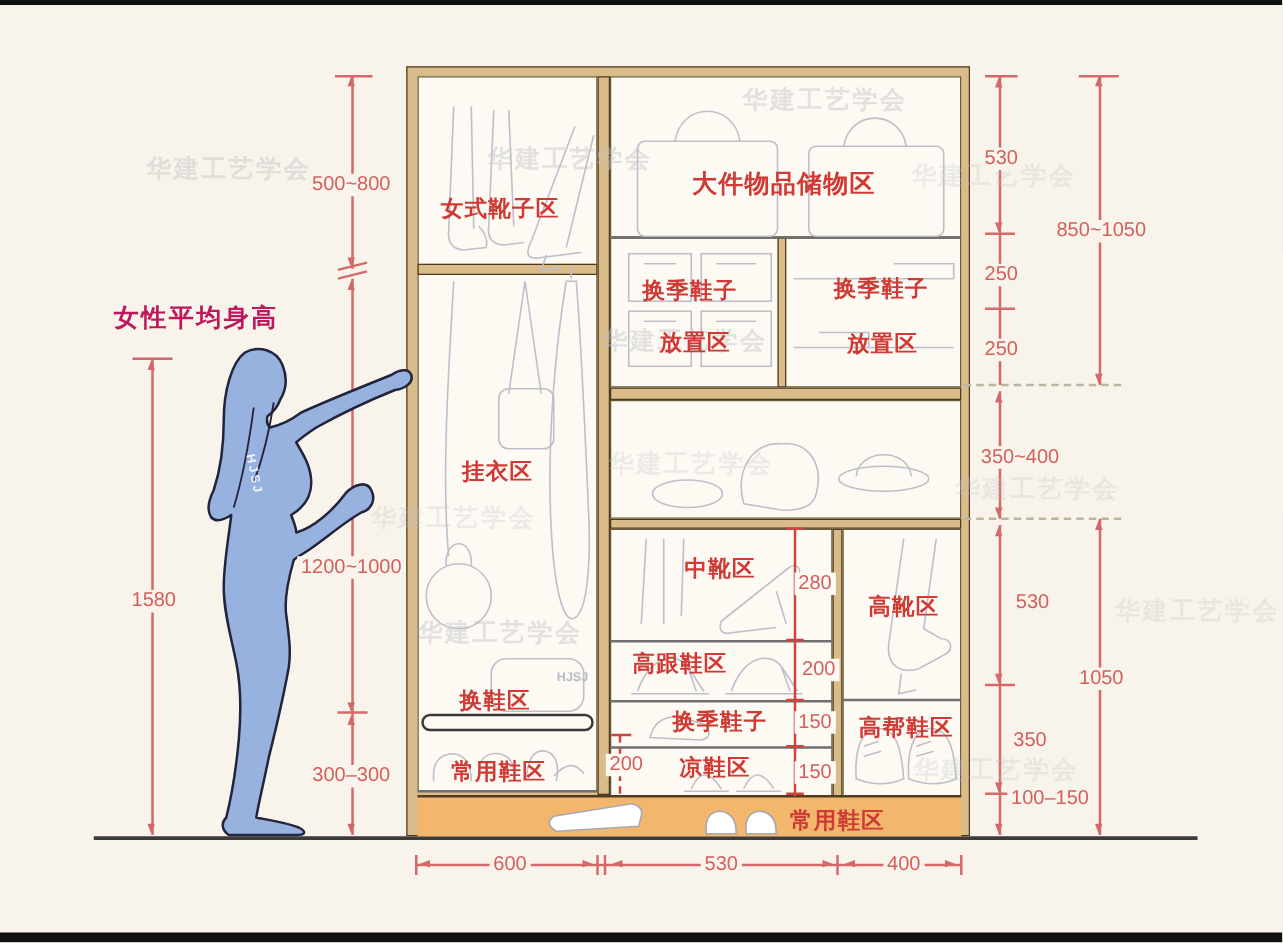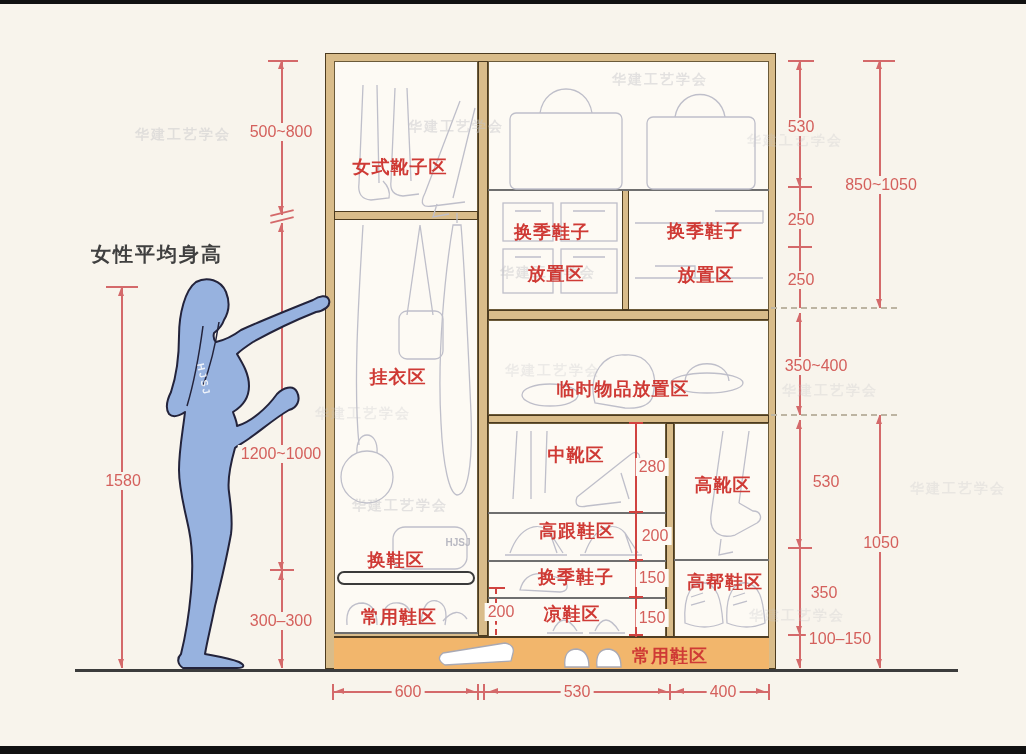--- a/index.html
+++ b/index.html
@@ -13,24 +13,24 @@
   .panel{background:var(--panel,#fdfaf4);border:1px solid #6b5a39;}
   .tline{background:#6f6f6f;}
   .bench{background:var(--panel,#fdfaf4);border:2px solid #3a3a3a;border-radius:8px;}
   .orange{background:var(--orange,#f2b66c);border-top:2px solid #4f3d22;}
   .zl{transform:translate(-50%,-50%);color:var(--red-label,#cf3a35);font-weight:bold;font-size:18px;
       white-space:nowrap;letter-spacing:1px;z-index:30;}
   .zl.big{font-size:20px;}
   .dl{transform:translate(-50%,-50%);color:var(--dim-text,#d4605c);font-size:16px;white-space:nowrap;
       background:var(--bg,#f8f4ec);padding:0 3px;z-index:25;}
   .dl.inpanel{background:var(--panel,#fdfaf4);}
-  .caption{transform:translate(-50%,-50%);color:#404040;font-weight:bold;font-size:20px;letter-spacing:2px;
+  .caption{transform:translate(-50%,-50%);color:#be185d;font-weight:bold;font-size:20px;letter-spacing:2px;
            white-space:nowrap;z-index:30;}
   .wm{transform:translate(-50%,-50%);color:var(--watermark,#c4c4c8);opacity:.45;font-weight:bold;
-      font-size:14px;letter-spacing:2px;white-space:nowrap;z-index:20;}
+      font-size:20px;letter-spacing:2px;white-space:nowrap;z-index:20;}
   .wm.faint{opacity:.28;}
   .vd{width:2px;background:var(--dim,#d4696a);z-index:10;}
   .hd{height:2px;background:var(--dim,#d4696a);z-index:10;}
   .tk{height:2px;width:24px;background:var(--dim,#d4696a);z-index:10;}
   .tkv{width:2px;height:16px;background:var(--dim,#d4696a);z-index:10;}
   .dashh{height:0;border-top:2px dashed #bdb4a2;z-index:9;}
   .vr{width:2px;background:#d04340;z-index:12;}
   .tkr{height:2px;width:14px;background:#d04340;z-index:12;}
   .vdash{width:0;border-left:2px dashed #d04340;z-index:12;}
   .hr{height:2px;background:#d04340;z-index:12;}
@@ -155,29 +155,29 @@
          C72,142 74,146 74,150 C88,146 104,132 114,118 C120,112 130,108 134,116 C138,124 134,132 126,134
          C112,142 96,156 84,164 C78,168 74,170 72,172 C68,186 64,202 66,216 C68,232 70,244 68,258
          C64,280 58,306 52,330 C48,350 44,366 42,378 C52,380 66,382 76,386 C82,389 82,392 74,392
          L20,392 C14,388 14,382 18,378 C22,362 26,338 28,316 C30,294 30,274 26,254 C22,234 16,214 16,194
          C16,174 20,154 22,136 C16,140 10,142 6,138 C2,132 4,124 8,116 C14,98 16,78 16,60 C16,38 22,14 33,6 Z"></path>
     <path style="fill:none;stroke:var(--figure-edge,#23233b);stroke-width:1.5" d="M40,50 C36,80 30,110 24,130 M56,46 C52,72 46,94 40,110"></path>
     <text x="34" y="88" transform="rotate(78 34 88)" style="fill:#ffffff;opacity:.85;font-size:10px;font-weight:bold;letter-spacing:2px">HJSJ</text>
   </svg>
 
   <div class="abs zl" style="left:400px;top:167px">女式靴子区</div>
+  <div class="abs zl big" style="left:627px;top:147px">大件物品储物区</div>
   <div class="abs zl" style="left:552px;top:232px">换季鞋子</div>
   <div class="abs zl" style="left:556px;top:274px">放置区</div>
   <div class="abs zl" style="left:705px;top:231px">换季鞋子</div>
   <div class="abs zl" style="left:706px;top:275px">放置区</div>
   <div class="abs zl" style="left:398px;top:377px">挂衣区</div>
-  <div class="abs zl" style="left:623px;top:389px">临时物品放置区</div>
   <div class="abs zl" style="left:576px;top:455px">中靴区</div>
   <div class="abs zl" style="left:723px;top:485px">高靴区</div>
-  <div class="abs zl" style="left:577px;top:531px">高跟鞋区</div>
+  <div class="abs zl" style="left:544px;top:531px">高跟鞋区</div>
   <div class="abs zl" style="left:576px;top:577px">换季鞋子</div>
   <div class="abs zl" style="left:572px;top:614px">凉鞋区</div>
   <div class="abs zl" style="left:725px;top:582px">高帮鞋区</div>
   <div class="abs zl" style="left:396px;top:560px">换鞋区</div>
   <div class="abs zl" style="left:399px;top:617px">常用鞋区</div>
   <div class="abs zl" style="left:670px;top:656px">常用鞋区</div>
 
   <div class="abs caption" style="left:157px;top:254px">女性平均身高</div>
   <div class="abs brandmark" style="left:458px;top:542px">HJSJ</div>
 
@@ -244,21 +244,21 @@
   <div class="abs tkv" style="left:483px;top:684px"></div>
   <div class="abs tkv" style="left:669px;top:684px"></div>
   <div class="abs tkv" style="left:768px;top:684px"></div>
   <div class="abs al" style="left:336px;top:688px"></div>
   <div class="abs ar" style="left:466px;top:688px"></div>
   <div class="abs al" style="left:490px;top:688px"></div>
   <div class="abs ar" style="left:658px;top:688px"></div>
   <div class="abs al" style="left:676px;top:688px"></div>
   <div class="abs ar" style="left:756px;top:688px"></div>
 
-  <div class="abs dl" style="left:281px;top:132px">500~800</div>
+  <div class="abs dl" style="left:281px;top:148px">500~800</div>
   <div class="abs dl" style="left:281px;top:454px">1200~1000</div>
   <div class="abs dl" style="left:281px;top:621px">300–300</div>
   <div class="abs dl" style="left:123px;top:481px">1580</div>
   <div class="abs dl" style="left:801px;top:127px">530</div>
   <div class="abs dl" style="left:801px;top:220px">250</div>
   <div class="abs dl" style="left:801px;top:280px">250</div>
   <div class="abs dl" style="left:881px;top:185px">850~1050</div>
   <div class="abs dl" style="left:816px;top:366px">350~400</div>
   <div class="abs dl" style="left:826px;top:482px">530</div>
   <div class="abs dl" style="left:824px;top:593px">350</div>

